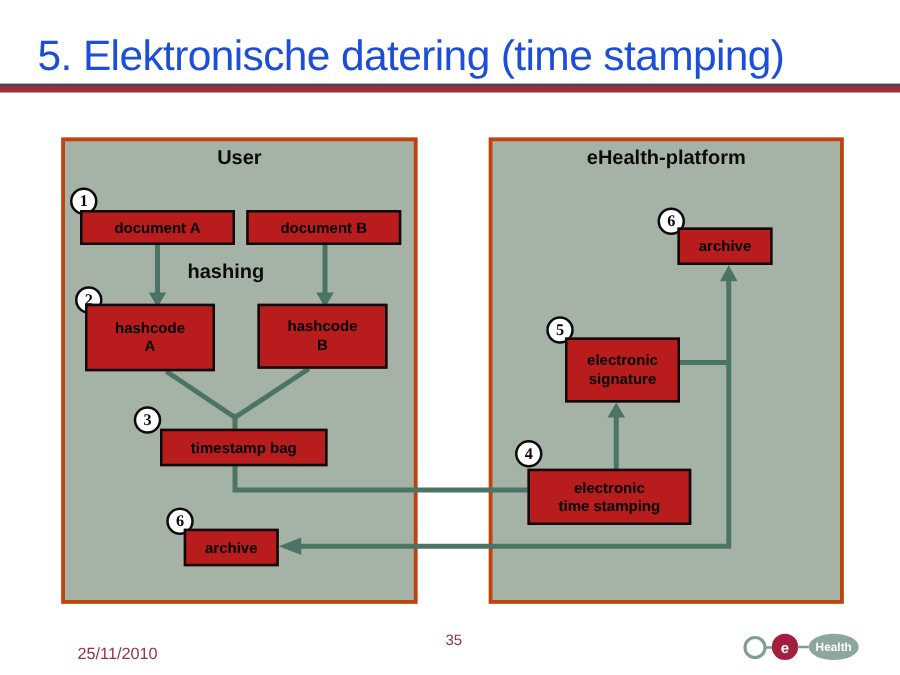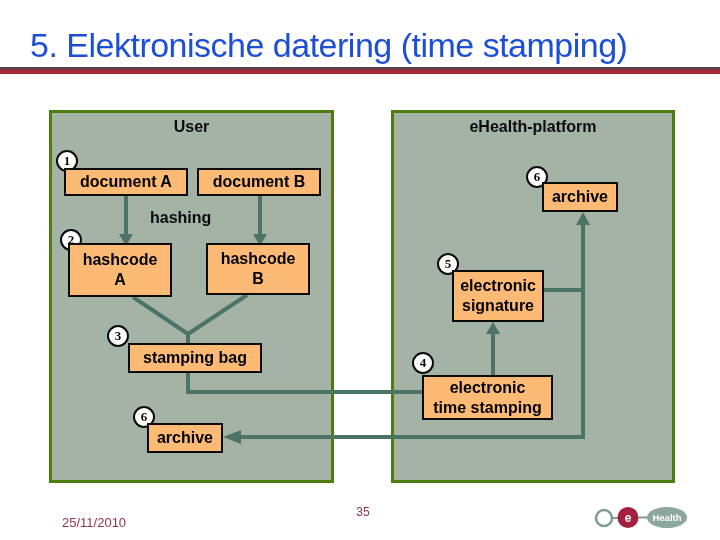--- a/index.html
+++ b/index.html
@@ -12,21 +12,21 @@
     position:absolute;left:30px;top:26px;width:680px;
     font-size:34px;color:#1d4ed8;letter-spacing:-0.5px;white-space:nowrap;
   }
   .title-rule{
     position:absolute;left:0;top:67px;width:720px;height:5px;
     background:#a02c3a;border-top:2px solid #474750;
   }
   
   .panel{
     position:absolute;top:110px;height:373px;box-sizing:border-box;
-    background:#a5b3a7;border:3px solid #4d7c0f;z-index:1;
+    background:#a5b3a7;border:3px solid #c2410c;z-index:1;
   }
   .panel-user{left:49px;width:285px;}
   .panel-ehealth{left:391px;width:284px;}
   .panel-title{
     margin-top:5px;text-align:center;font-weight:bold;font-size:16px;color:#0b0b0b;
   }
   
   .wires{position:absolute;left:0;top:0;z-index:3;}
   .wires path,.wires line{stroke:#4c7465;stroke-width:4;fill:none;}
   .wires polygon{fill:#4c7465;stroke:none;}
@@ -36,23 +36,23 @@
     background:#ffffff;border:2px solid #0b0b0b;border-radius:50%;
     display:flex;align-items:center;justify-content:center;
     font-family:"Liberation Serif",serif;font-weight:bold;font-size:13px;color:#0b0b0b;
   }
   .s1{left:56px;top:150px;}  .s2{left:60px;top:229px;}  .s3{left:107px;top:325px;}
   .s6u{left:133px;top:406px;}.s6e{left:526px;top:166px;}.s5{left:437px;top:253px;}
   .s4{left:412px;top:352px;}
   
   .box{
     position:absolute;box-sizing:border-box;z-index:5;
-    background:#fdba74;border:2px solid #0b0b0b;
+    background:#b91c1c;border:2px solid #0b0b0b;
     display:flex;align-items:center;justify-content:center;text-align:center;
-    font-weight:bold;font-size:16px;line-height:1.25;color:#000;white-space:pre-line;
+    font-weight:bold;font-size:12px;line-height:1.25;color:#000;white-space:pre-line;
   }
   .doc-a{left:64px;top:168px;width:124px;height:28px;}
   .doc-b{left:197px;top:168px;width:124px;height:28px;}
   .hash-a{left:68px;top:243px;width:104px;height:54px;}
   .hash-b{left:206px;top:243px;width:104px;height:52px;}
   .ts-bag{left:128px;top:343px;width:134px;height:30px;}
   .arch-u{left:147px;top:423px;width:76px;height:30px;}
   .arch-e{left:542px;top:182px;width:76px;height:30px;}
   .e-sig{left:452px;top:270px;width:92px;height:52px;}
   .e-ts{left:422px;top:375px;width:131px;height:45px;}
@@ -117,21 +117,21 @@
   <div class="step s6e">6</div>
   <div class="step s5">5</div>
   <div class="step s4">4</div>
 
   <div class="box doc-a">document A</div>
   <div class="box doc-b">document B</div>
   <div class="box hash-a">hashcode
 A</div>
   <div class="box hash-b">hashcode
 B</div>
-  <div class="box ts-bag">stamping bag</div>
+  <div class="box ts-bag">timestamp bag</div>
   <div class="box arch-u">archive</div>
   <div class="box arch-e">archive</div>
   <div class="box e-sig">electronic
 signature</div>
   <div class="box e-ts">electronic
 time stamping</div>
 
   <div class="hashing-label">hashing</div>
 
   <div class="footer-date">25/11/2010</div>

